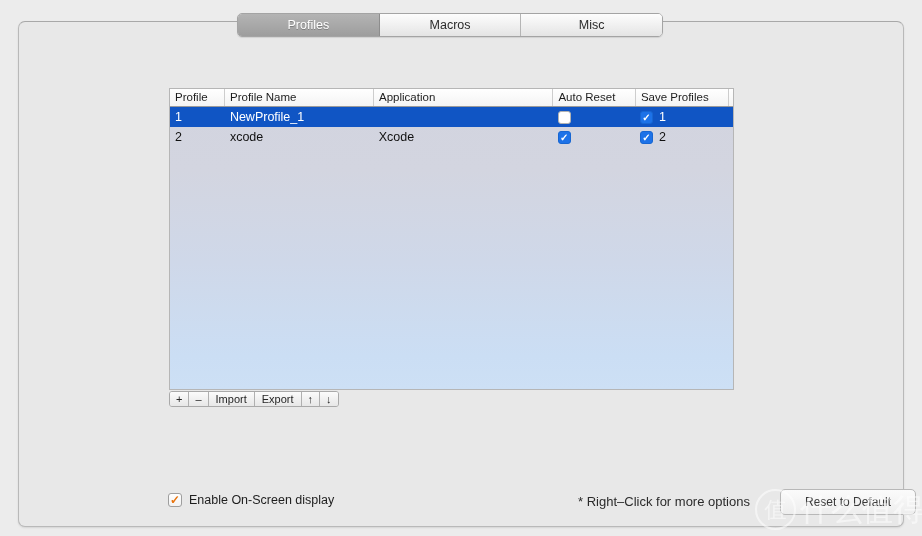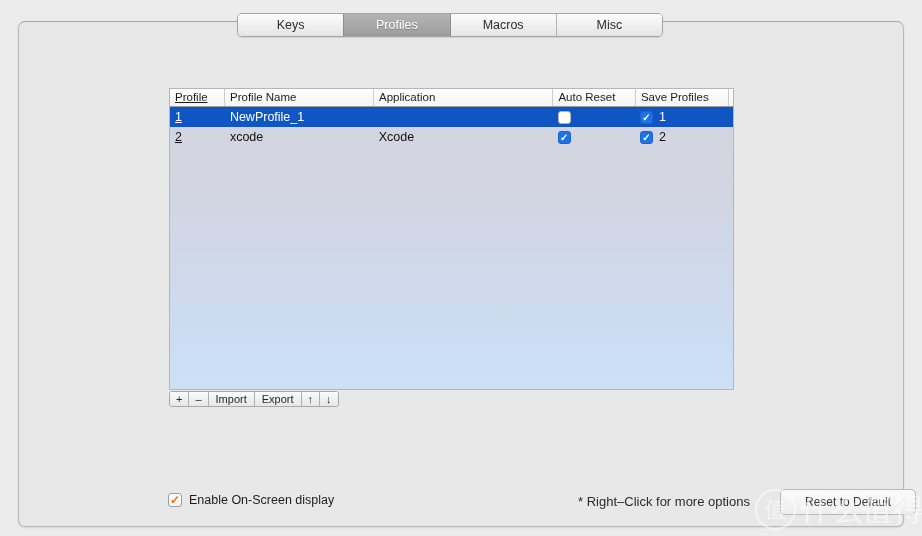--- a/index.html
+++ b/index.html
@@ -99,21 +99,21 @@
     line-height: 17px;
     padding-left: 5px;
     box-sizing: border-box;
     border-right: 1px solid #cdcdcd;
     white-space: nowrap;
     overflow: hidden;
     cursor: default;
   }
   .th.last { border-right: none; }
 
-  .col-profile   { width: 56px; text-decoration: underline; }
+  .col-profile   { width: 56px; }
   .col-name      { width: 152px; }
   .col-app       { width: 183px; }
   .col-auto      { width: 84px; }
   .col-save      { width: 95px; }
   .col-extra     { width: 4px; padding-left: 0; }
 
   .tbody {
     position: relative;
     height: 283px;
     background: linear-gradient(to bottom, #d2d4df 0%, #d3d5e0 22%, #cfd8e9 55%, #cbdef4 88%, #cde0f5 100%);
@@ -295,23 +295,20 @@
   }
 </style>
 </head>
 <body>
 
 <div id="root">
 
   <div class="panel"></div>
 
   <div class="tabbar">
-    <div class="tab before-active">
-      <span>Keys</span>
-    </div>
     <div class="tab active">
       <span>Profiles</span>
     </div>
     <div class="tab">
       <span>Macros</span>
     </div>
     <div class="tab">
       <span>Misc</span>
     </div>
   </div>

